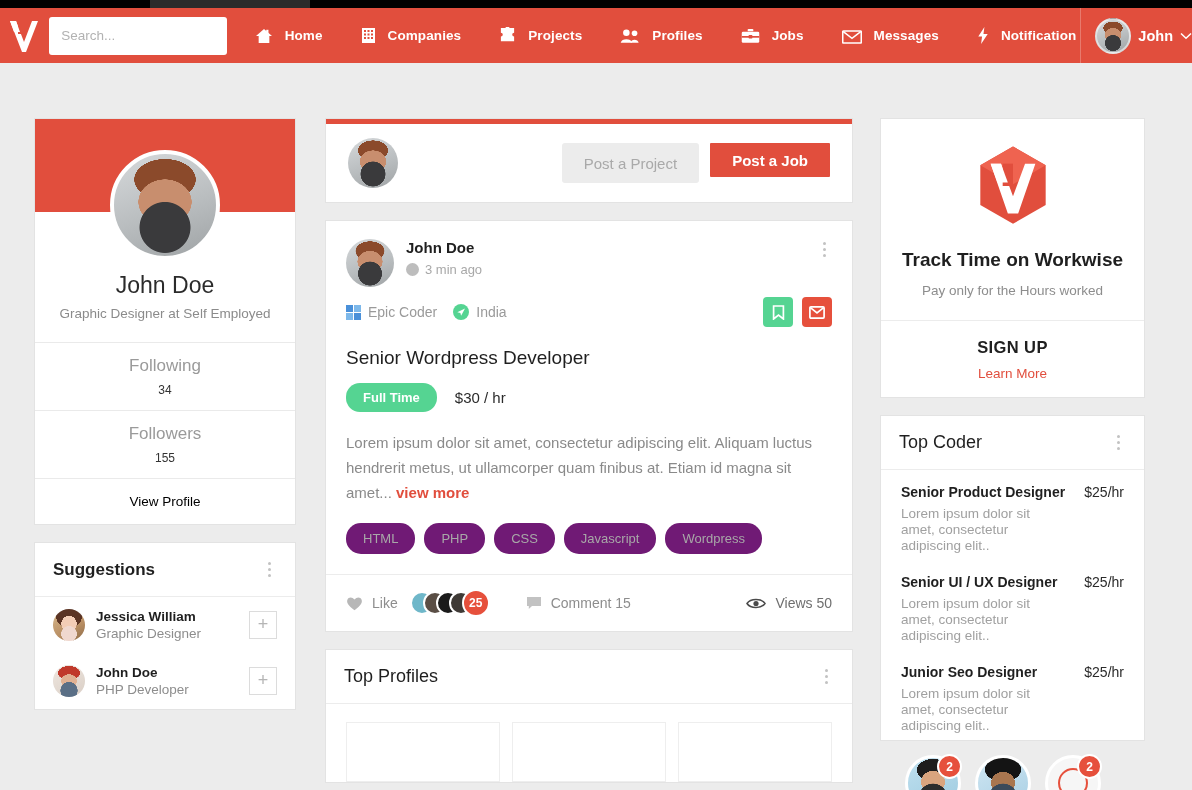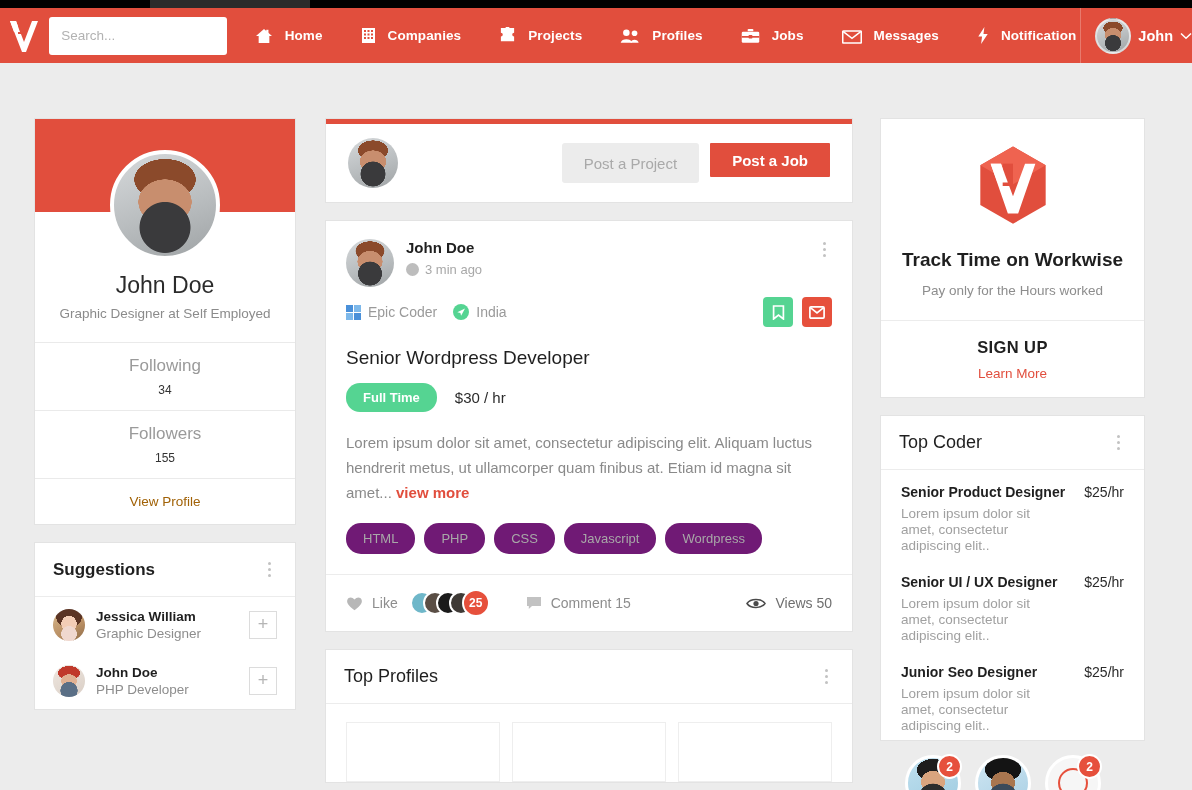--- a/index.html
+++ b/index.html
@@ -101,21 +101,21 @@
 
   
   .prof-banner { height:93px; background:#e14e3d; }
   .prof-av-wrap { display:flex; justify-content:center; margin-top:-62px; }
   .prof-av { width:110px; height:110px; border-radius:50%; border:4px solid #fff; }
   .prof-name { text-align:center; font-size:23px; color:#2b2b2b; margin-top:12px; font-weight:normal;}
   .prof-sub  { text-align:center; font-size:13.5px; color:#8b8b8b; margin-top:7px; padding-bottom:21px; }
   .stat { border-top:1px solid #eaeaea; padding:13px 0 13px; text-align:center; }
   .stat-lab { font-size:17px; color:#9a9a9a; }
   .stat-val { font-size:12px; color:#333; margin-top:7px; }
-  .viewprof { border-top:1px solid #eaeaea; text-align:center; padding:15px 0; font-size:13.5px; color:#a16207; cursor:pointer; }
+  .viewprof { border-top:1px solid #eaeaea; text-align:center; padding:15px 0; font-size:13.5px; color:#000000; cursor:pointer; }
 
   
   .card-head {
     display:flex; align-items:center; justify-content:space-between;
     padding:16px 18px; border-bottom:1px solid #ececec;
   }
   .card-head .ttl { font-size:17px; color:#1f1f1f; font-weight:bold; }
   .kebab { display:flex; flex-direction:column; gap:3px; cursor:pointer; padding:3px 6px;}
   .kebab i { width:3px; height:3px; border-radius:50%; background:#c2c2c2; display:block; }
 

